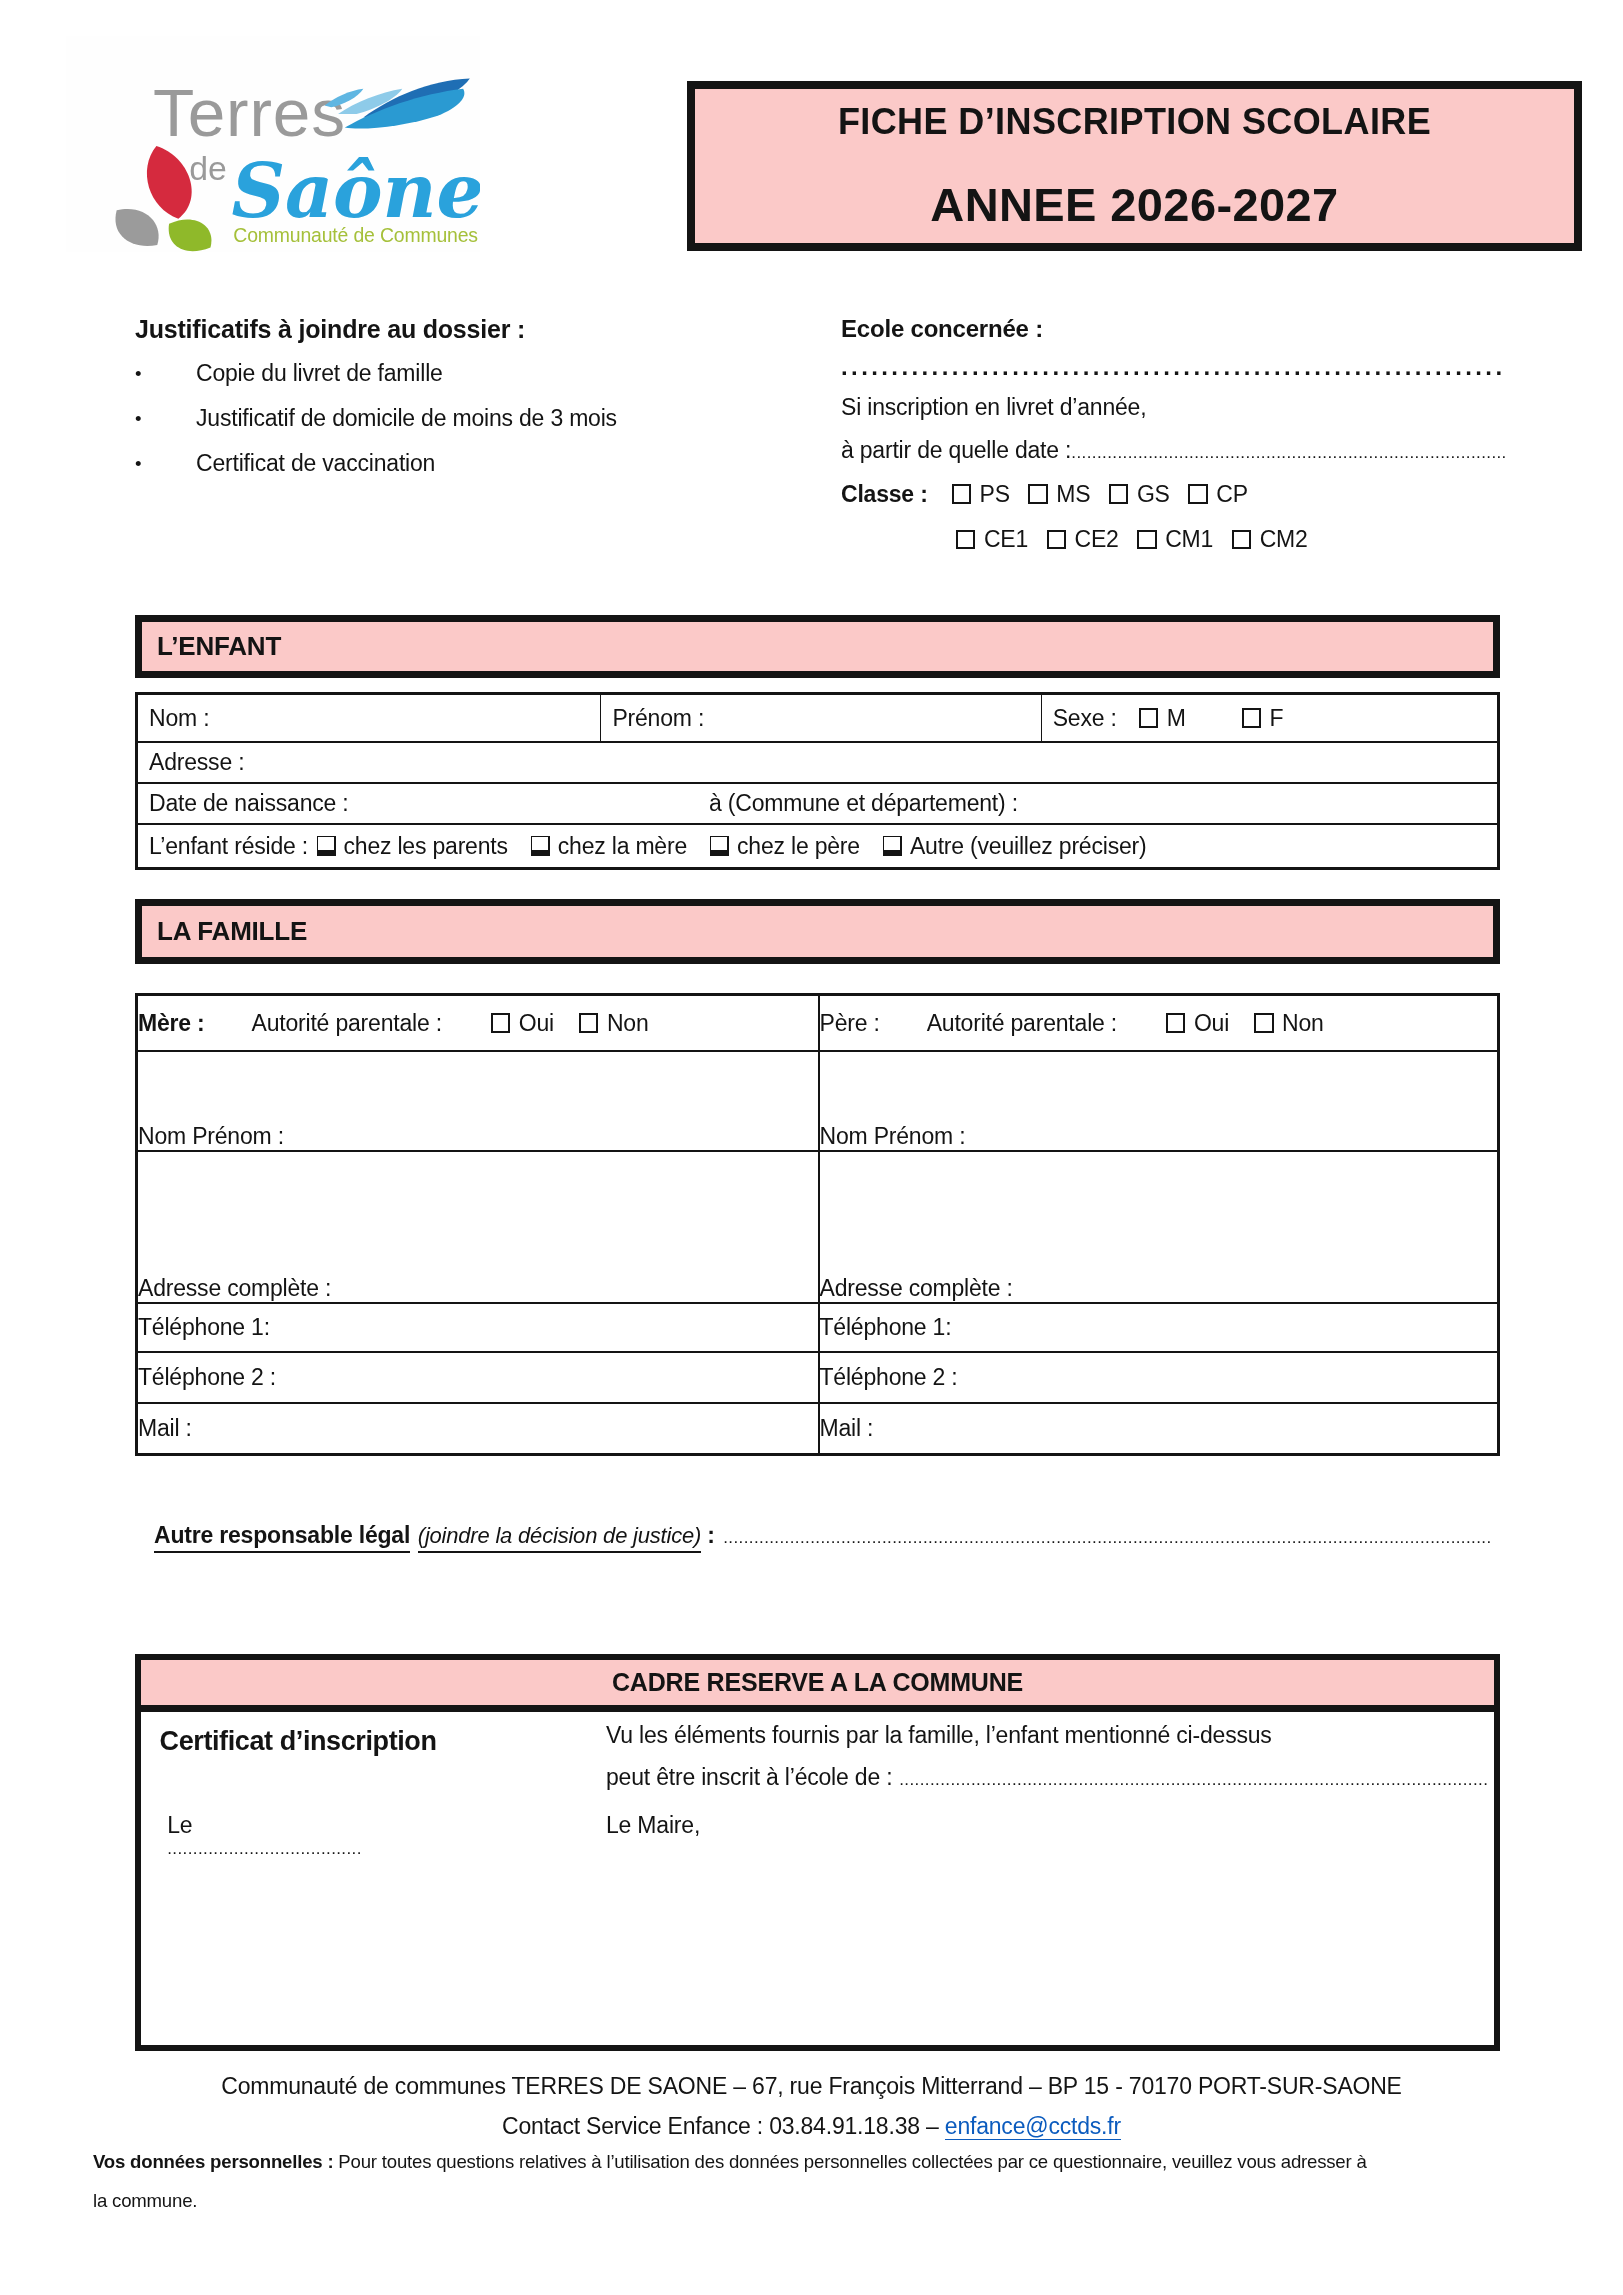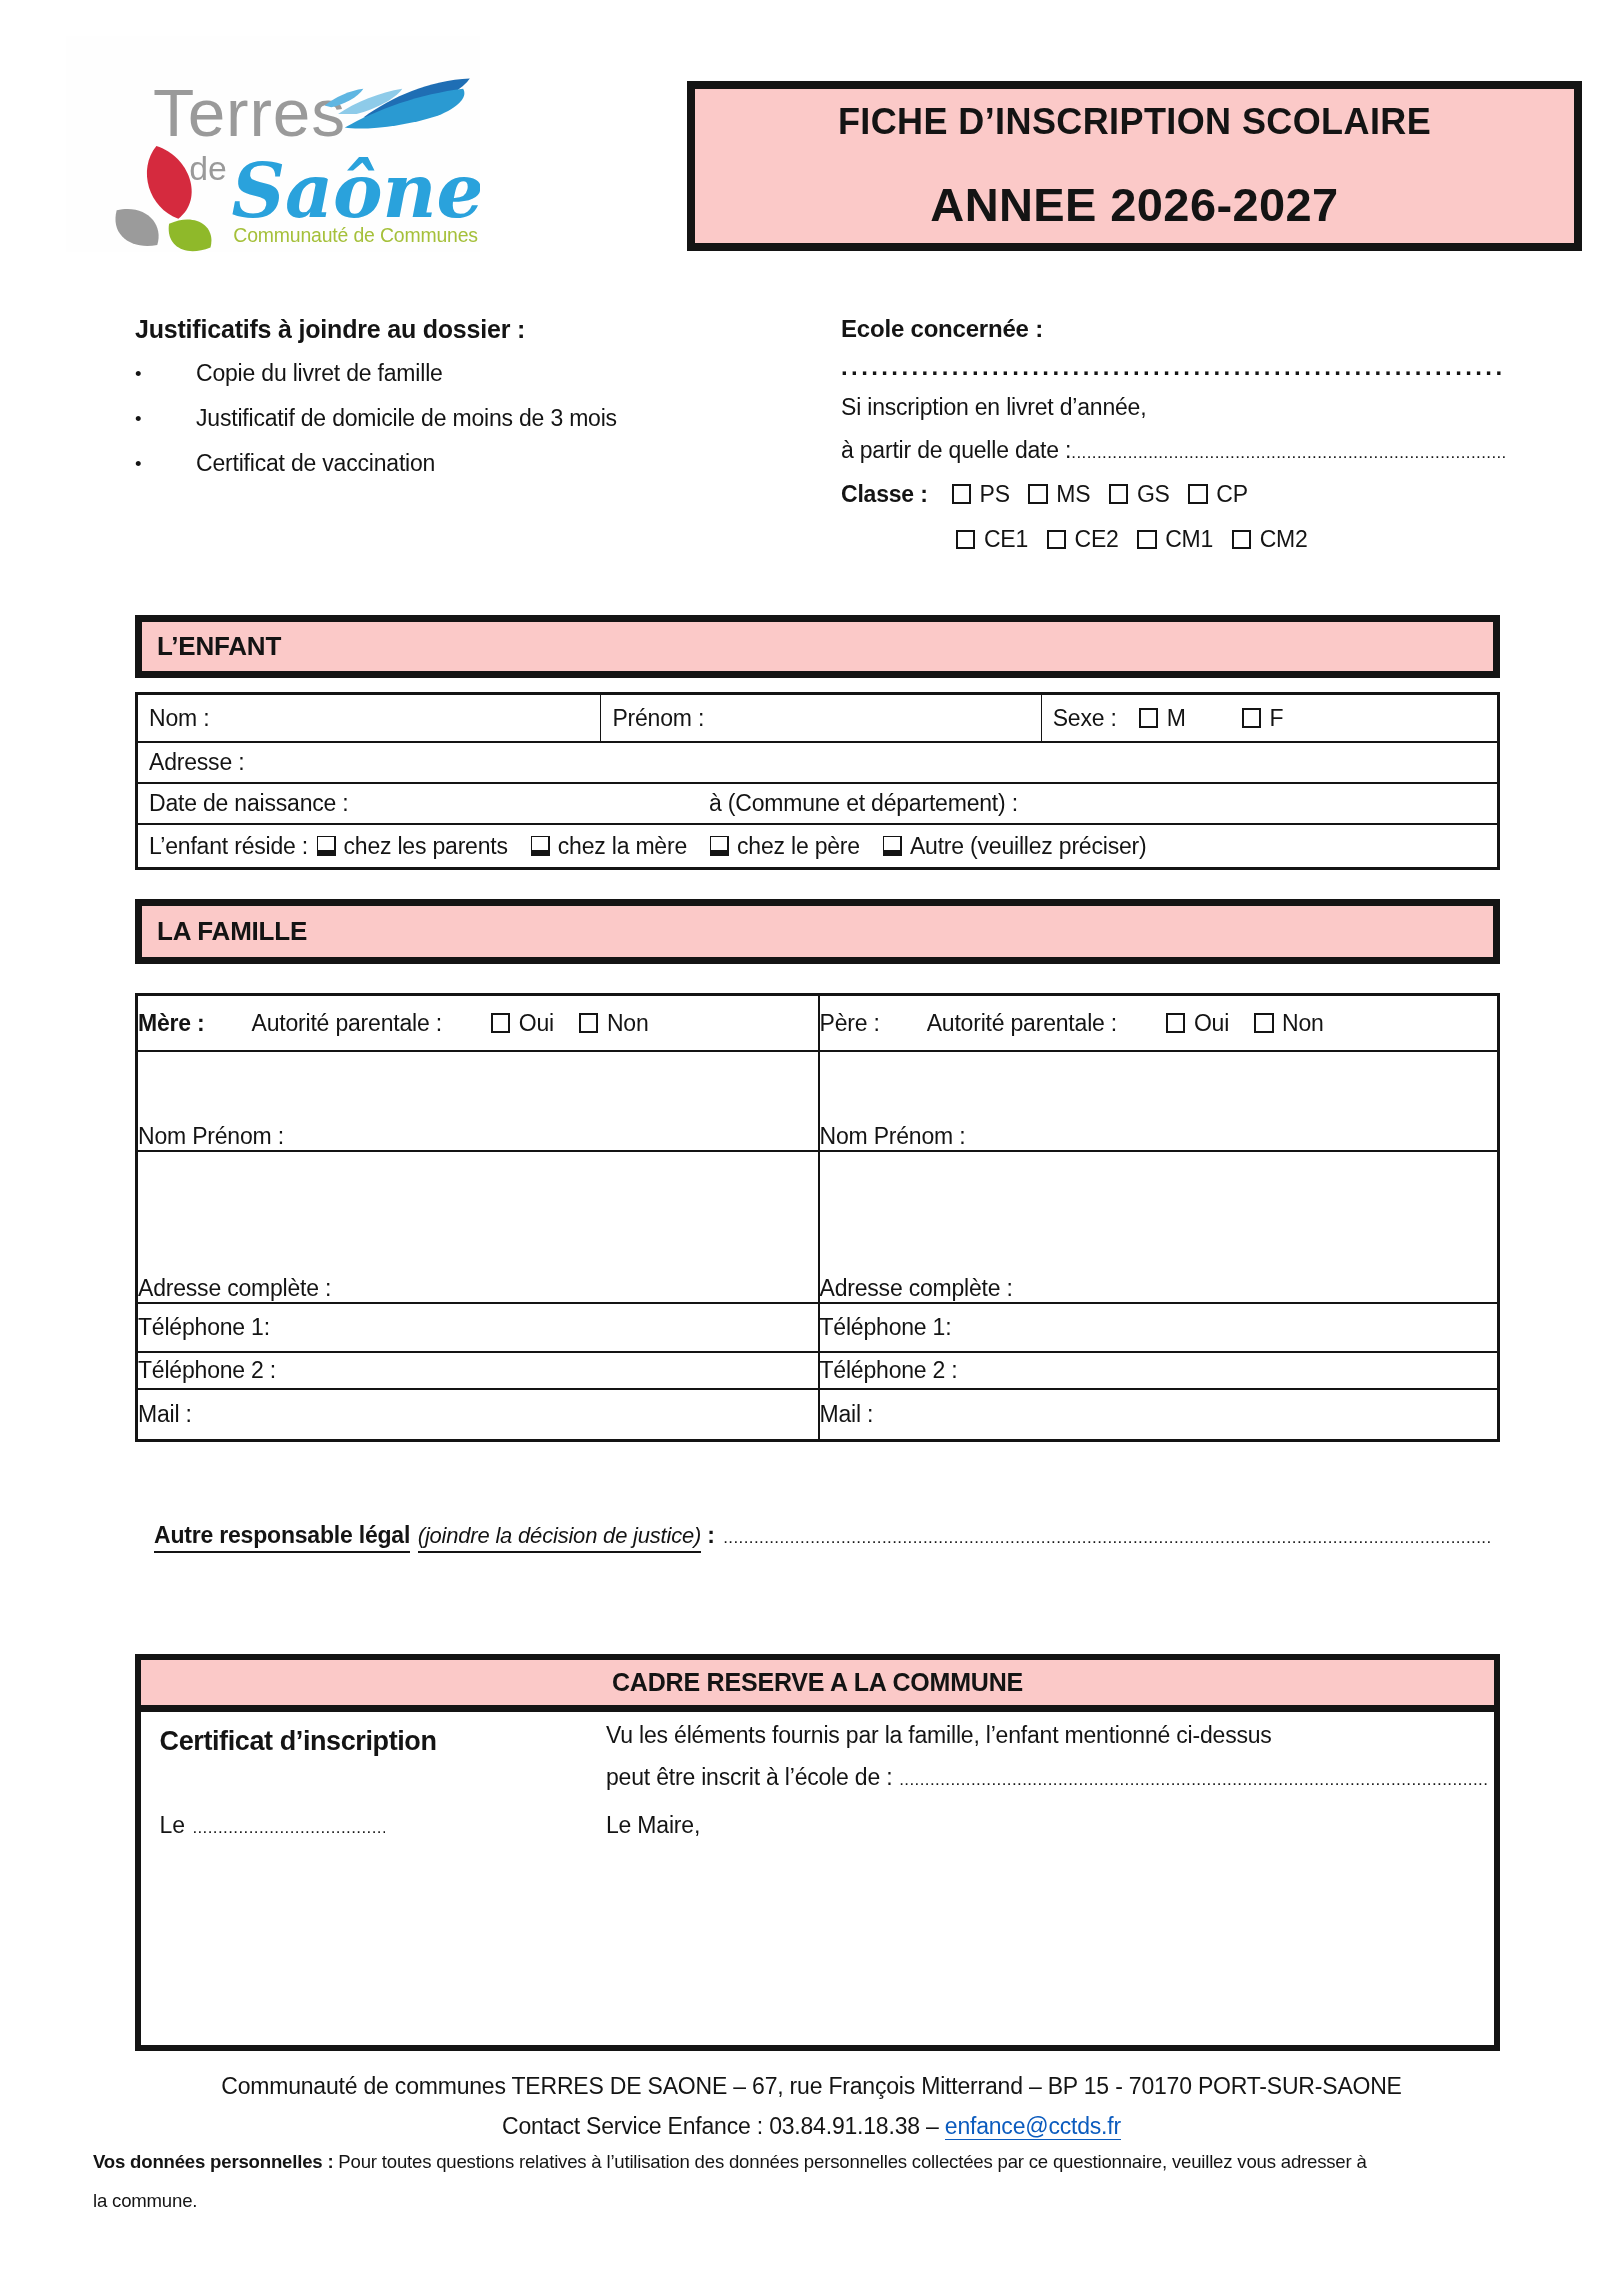--- a/index.html
+++ b/index.html
@@ -71,41 +71,41 @@
   .reside-opt{display:flex;align-items:center;margin-left:23px;}
   .reside-opt .cb{margin-right:7.6px;}
   
   .fcell{box-sizing:border-box;width:50%;padding-left:0;display:flex;align-items:center;}
   .fcell.right{border-left:2.5px solid var(--ink);}
   .fcell.top{align-items:flex-end;padding-top:8.5px;}
   .fr1{height:54px;}
   .fr2{height:100px;}
   .fr3{height:152px;}
   .fr4{height:49px;}
-  .fr5{height:37px;}
+  .fr5{height:51px;}
   .fr6{height:51px;}
   .parent-label-bold{font-weight:700;}
   .ap-label{margin-left:47px;}
   .ap-opt{display:flex;align-items:center;margin-left:25px;}
   .ap-opt .cb{margin-right:8.5px;}
   .ap-opt.first{margin-left:49px;}
   
   .autre{position:absolute;left:154px;top:1522px;width:1347px;display:flex;align-items:baseline;font-size:23px;}
   .autre-label{font-weight:700;border-bottom:2.5px solid var(--ink);padding-bottom:1.7px;}
   .autre-note{font-style:italic;font-size:22px;border-bottom:2.5px solid var(--ink);padding-bottom:1.7px;margin-left:7.6px;}
   .autre-colon{font-weight:700;margin:0 8.5px 0 6px;}
   
   .cadre{position:absolute;left:135px;top:1654px;width:1365px;height:397px;box-sizing:border-box;border:6px solid var(--ink);background:#fff;}
   .cadre-header{height:52px;box-sizing:border-box;background:var(--pink);border-bottom:7.6px solid var(--ink);
     display:flex;align-items:center;justify-content:center;font-weight:700;font-size:25px;}
   .cadre-body{position:relative;height:331px;}
   .cert-title{position:absolute;left:18.6px;top:13.5px;font-size:27px;font-weight:700;letter-spacing:-0.4px;}
   .vu-block{position:absolute;left:465px;top:1.7px;width:881px;font-size:23px;}
   .vu-line{height:42px;line-height:42px;}
-  .le-line{position:absolute;left:18.6px;top:100px;width:271px;display:flex;align-items:baseline;font-size:23px;}
+  .le-line{position:absolute;left:18.6px;top:100px;width:271px;display:flex;align-items:baseline;font-size:23px;flex-direction:column;}
   .le-dots{width:193px;overflow:hidden;white-space:nowrap;font-size:17px;letter-spacing:0.4px;margin-left:7.6px;}
   .maire{position:absolute;left:465px;top:100px;font-size:23px;}
   
   .footer-line1{position:absolute;top:2073px;left:0;width:1623px;text-align:center;font-size:23px;}
   .footer-line2{position:absolute;top:2113px;left:0;width:1623px;text-align:center;font-size:23px;}
   .email{color:var(--link);border-bottom:1.7px solid var(--link);cursor:pointer;}
   .privacy{position:absolute;left:93px;top:2142px;width:1285px;font-size:18.6px;line-height:39px;}
   .privacy-bold{font-weight:700;}
 </style>
 </head>

